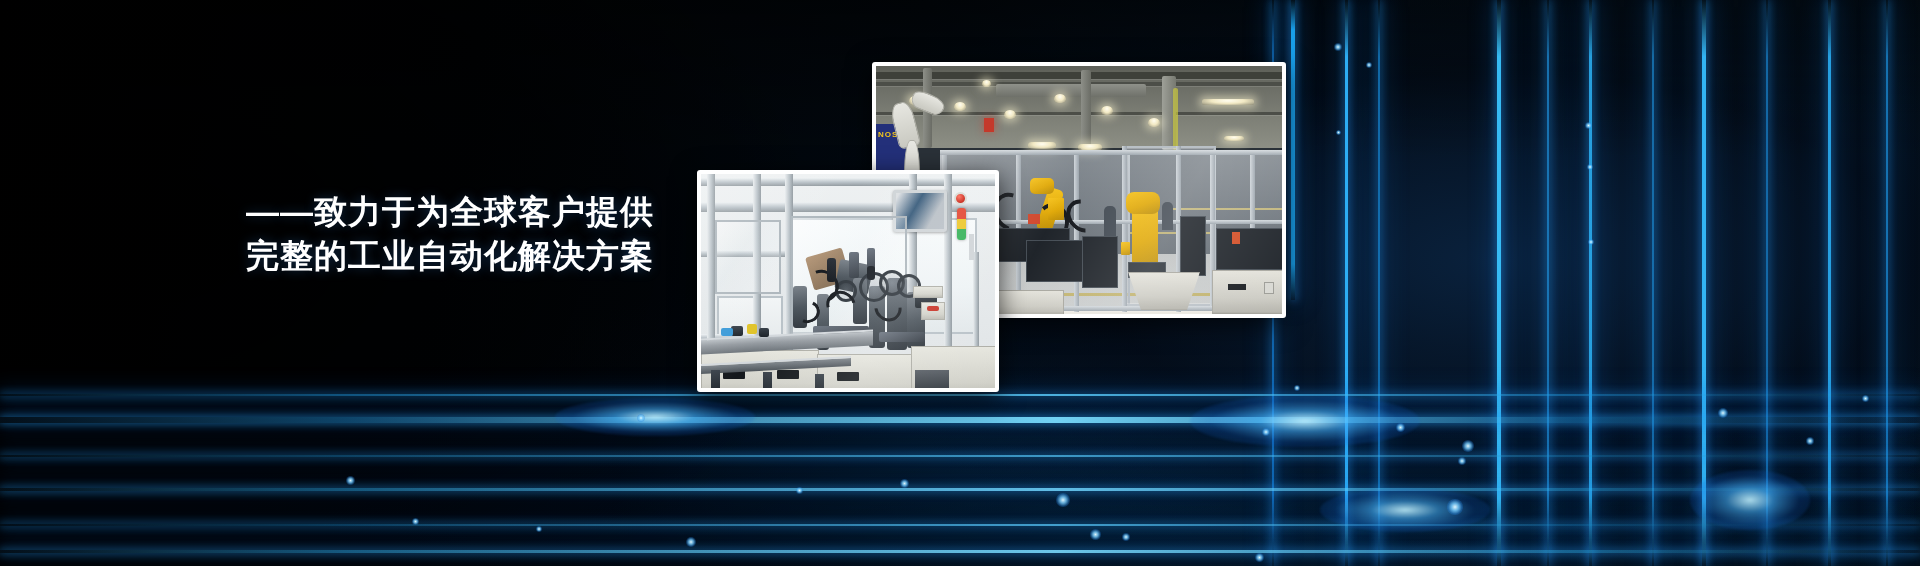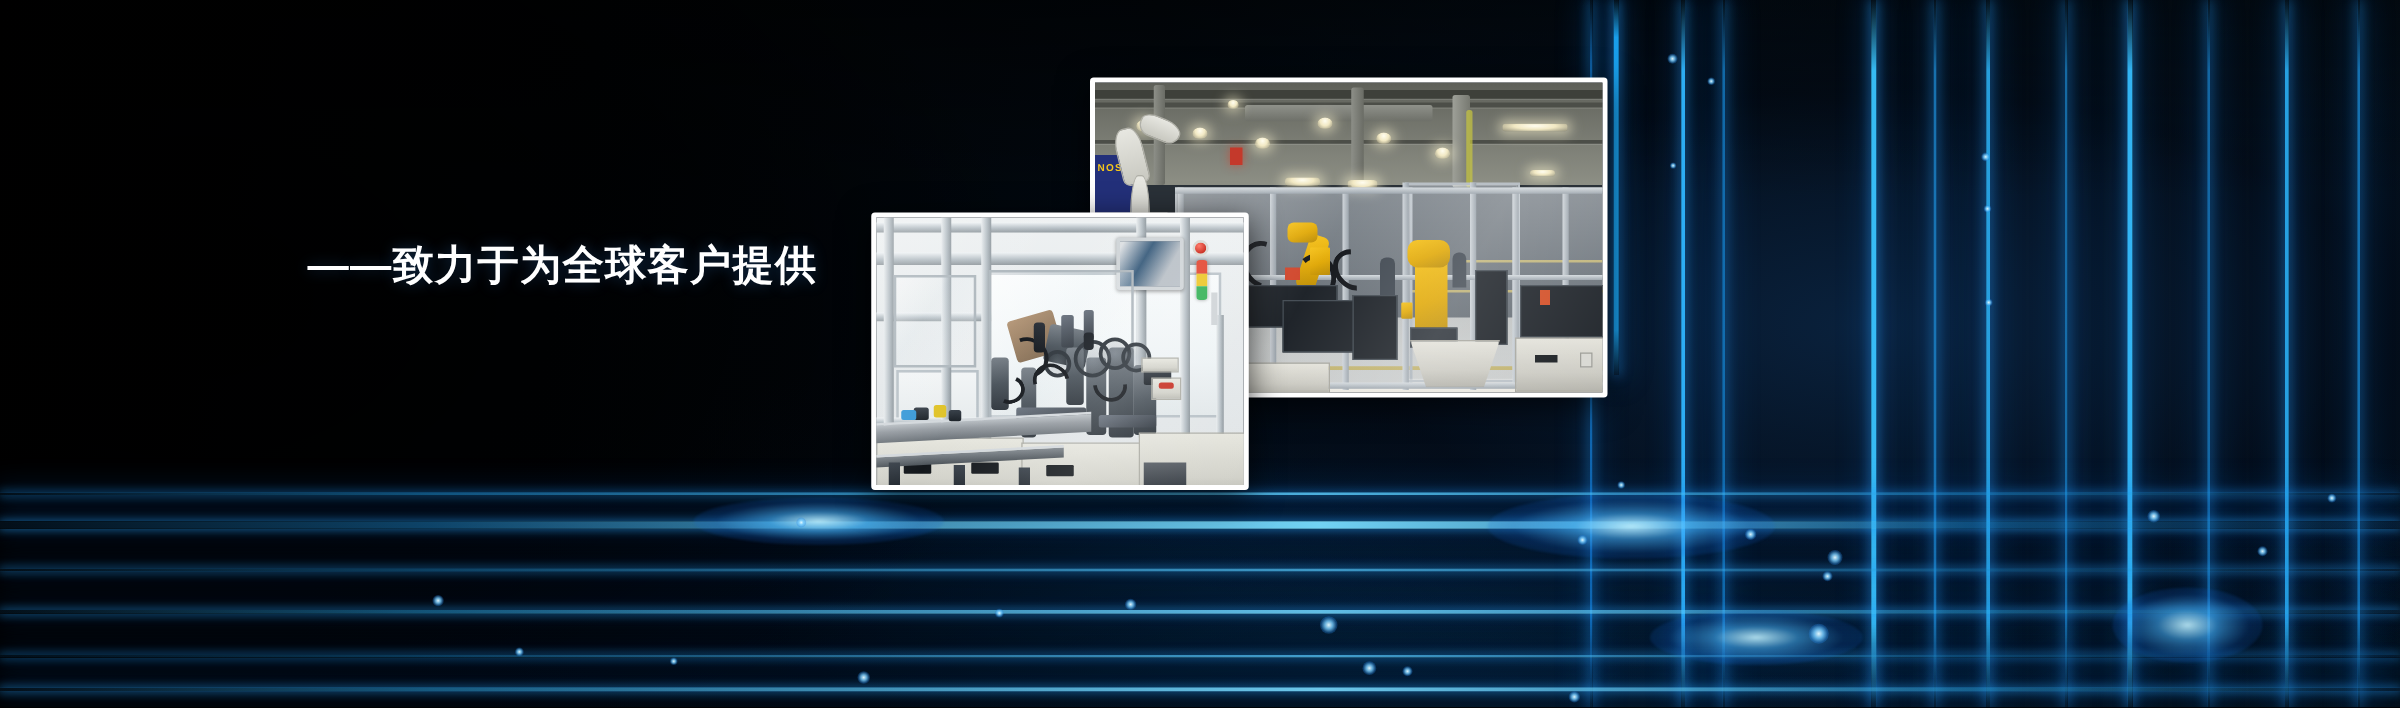--- a/index.html
+++ b/index.html
@@ -551,16 +551,17 @@
 
       <div style="position:absolute; inset:0;
                   background:linear-gradient(122deg, rgba(255,255,255,0.20) 0%, rgba(255,255,255,0.0) 38%, rgba(255,255,255,0.13) 66%, rgba(255,255,255,0.0) 100%);
                   pointer-events:none;"></div>
     </div>
   </div>
 
   <div class="text-block">
     <div class="tagline">
       <div class="tagline-line">——致力于为全球客户提供</div>
+      <div class="tagline-line">完整的工业自动化解决方案</div>
     </div>
   </div>
 
 </div>
 
 </body></html>

